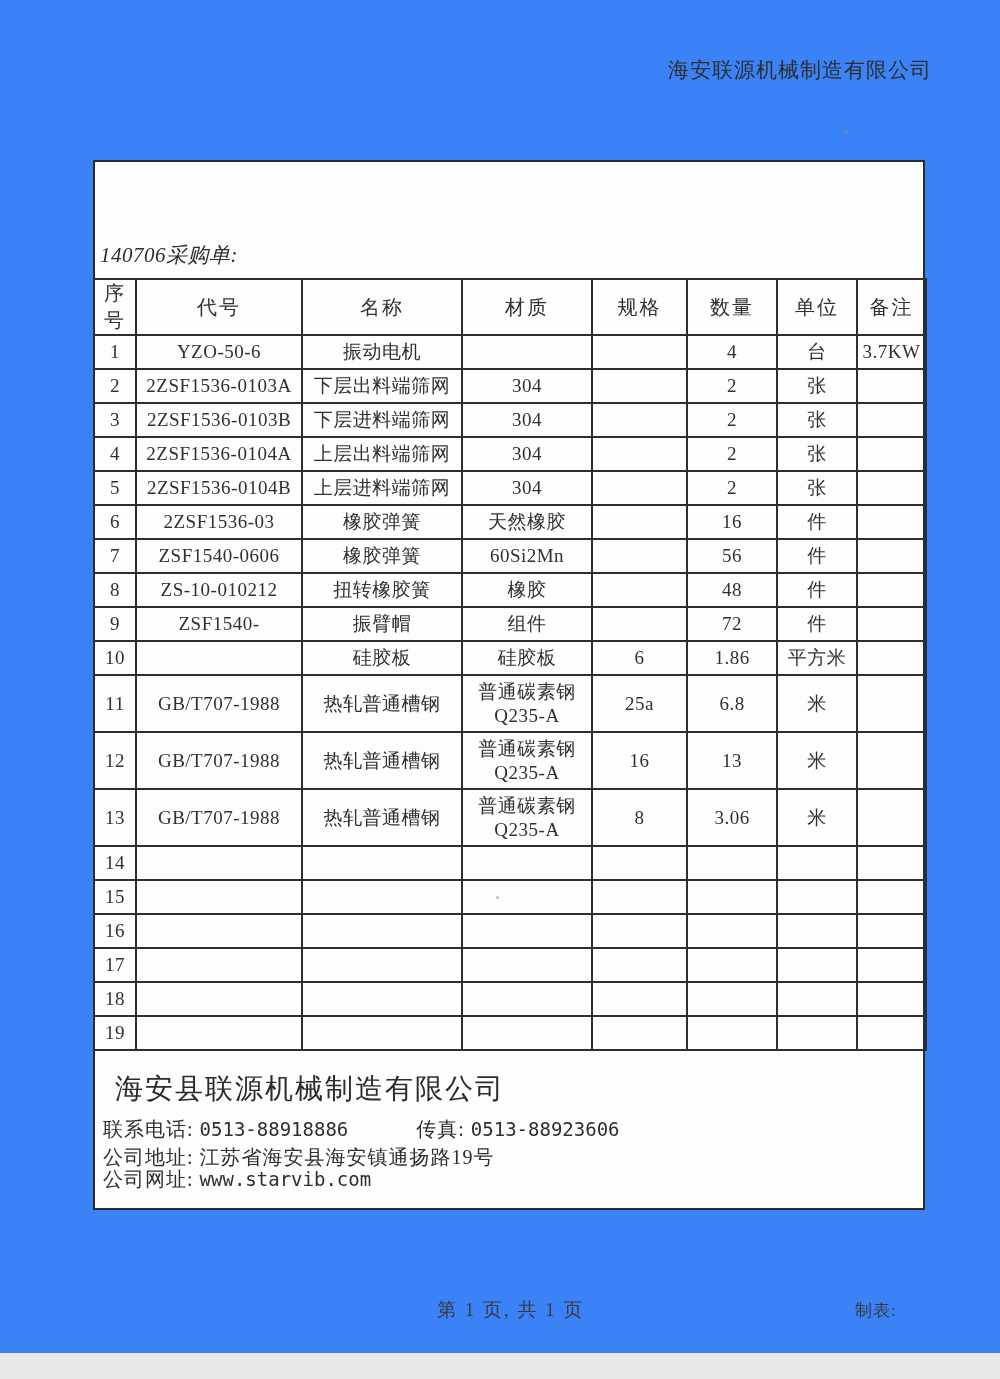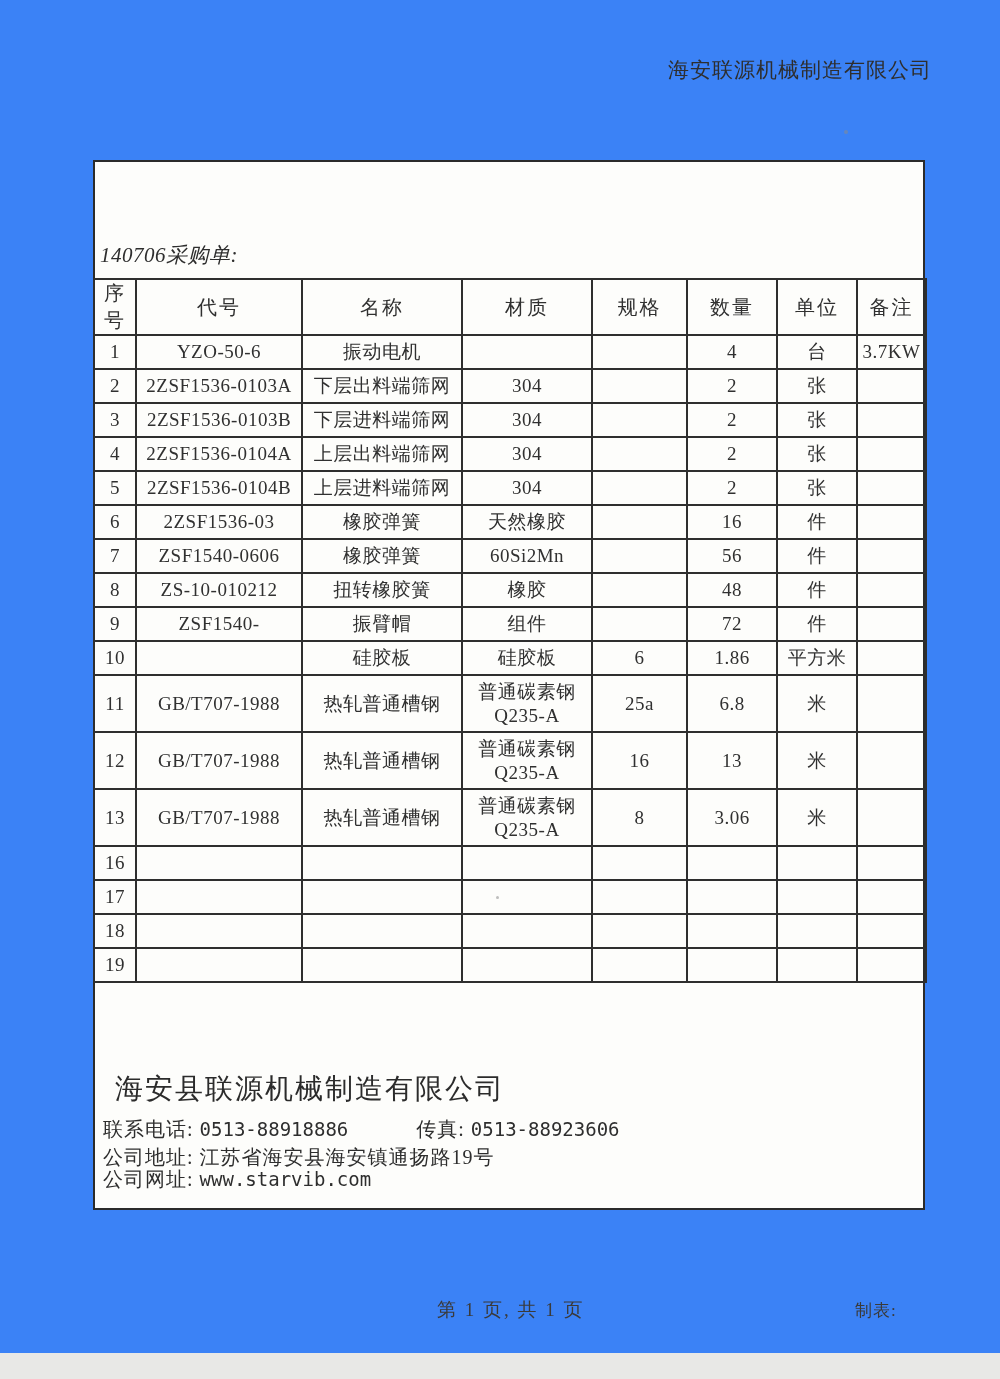--- a/index.html
+++ b/index.html
@@ -288,20 +288,40 @@
       <td>GB/T707-1988</td>
       <td>热轧普通槽钢</td>
       <td class="material">普通碳素钢
 Q235-A</td>
       <td>8</td>
       <td>3.06</td>
       <td>米</td>
       <td></td>
     </tr>
         <tr>
+      <td>14</td>
+      <td></td>
+      <td></td>
+      <td class="material"></td>
+      <td></td>
+      <td></td>
+      <td></td>
+      <td></td>
+    </tr>
+        <tr>
+      <td>15</td>
+      <td></td>
+      <td></td>
+      <td class="material"></td>
+      <td></td>
+      <td></td>
+      <td></td>
+      <td></td>
+    </tr>
+        <tr>
       <td>16</td>
       <td></td>
       <td></td>
       <td class="material"></td>
       <td></td>
       <td></td>
       <td></td>
       <td></td>
     </tr>
         <tr>

